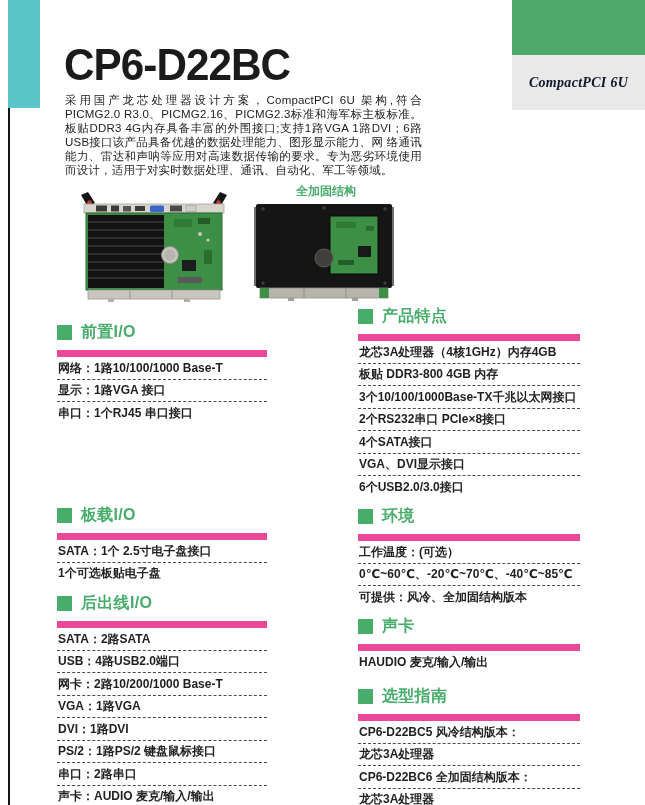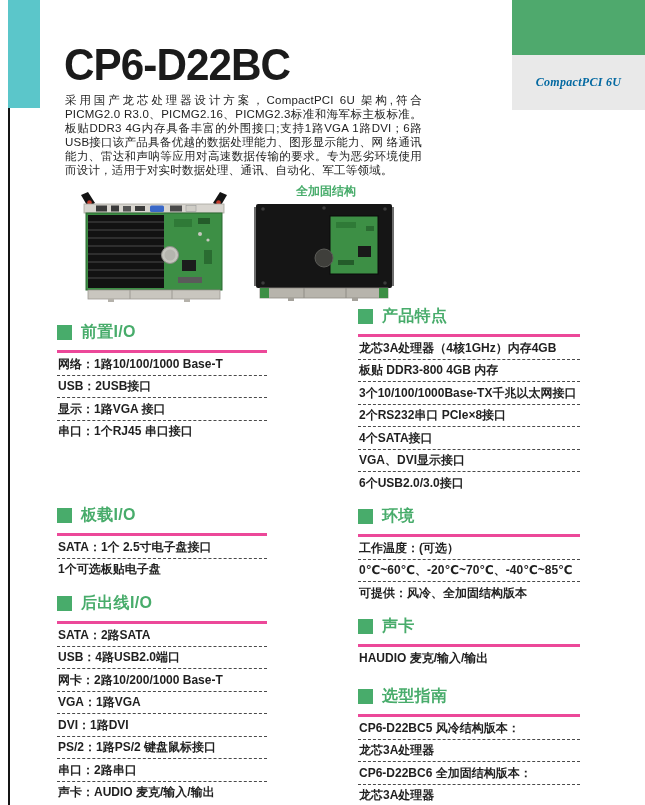--- a/index.html
+++ b/index.html
@@ -18,21 +18,21 @@
   }
   .corner-teal{position:absolute;left:8px;top:0;width:32px;height:108px;background:var(--teal);}
   .left-rule{position:absolute;left:8px;top:108px;width:2px;height:697px;background:#151515;}
   .brand-green{position:absolute;left:512px;top:0;width:133px;height:55px;background:var(--brand);}
   .brand-badge{
     position:absolute;left:512px;top:55px;width:133px;height:55px;background:var(--badge-bg);
     display:flex;align-items:center;justify-content:center;
   }
   .brand-badge span{
     font-family:"Liberation Serif","DejaVu Serif",serif;
-    font-weight:bold;font-style:italic;font-size:12px;color:#0369a1;letter-spacing:.3px;
+    font-weight:bold;font-style:italic;font-size:14px;color:#0f172a;letter-spacing:.3px;
   }
   .page-title{
     position:absolute;left:64px;top:40px;
     font-size:44px;font-weight:800;color:#1b1b1b;letter-spacing:-1px;
     transform:scale(.96,1);transform-origin:left top;white-space:nowrap;
   }
   .intro{
     position:absolute;left:65px;top:93px;width:357px;
     font-size:11.5px;line-height:14px;color:#222;font-weight:500;
     text-align:justify;letter-spacing:.2px;
@@ -44,21 +44,21 @@
   .fig-label.air{left:83px;width:145px;margin-top:25px;}
   .fig-label.rugged{left:256px;width:140px;}
   .board{position:absolute;}
   .board.air{left:78px;top:192px;width:152px;height:110px;}
   .board.rugged{left:254px;top:202px;width:140px;height:100px;}
 
   .spec{position:absolute;}
   .sec-h{display:flex;align-items:center;gap:9px;margin-bottom:7px;}
   .sq{width:15px;height:15px;background:var(--accent);flex:0 0 auto;}
   .sec-title{font-size:16px;font-weight:bold;color:var(--accent);letter-spacing:.3px;white-space:nowrap;text-align:center;}
-  .sec-body{border-top:3px solid #ec4899;}
+  .sec-body{border-top:7px solid #ec4899;}
   .row{
     padding:4.5px 0 4px 1px;font-size:12px;line-height:13px;font-weight:600;color:#1f1f1f;
     white-space:nowrap;overflow:hidden;
   }
   .row + .row{border-top:1px dashed #4a4a4a;}
 </style>
 </head>
 <body>
 
 <div class="corner-teal"></div>
@@ -139,21 +139,20 @@
   <rect x="98" y="96" width="6" height="3" fill="#a5a29b"></rect>
 </svg>
 
 <section class="spec" style="left:57px;top:322px;width:210px">
   <div class="sec-h">
     <span class="sq"></span>
     <span class="sec-title">前置I/O</span>
   </div>
   <div class="sec-body">
       <div class="row">网络：1路10/100/1000 Base-T</div>
-      <div class="row">USB：2USB接口</div>
       <div class="row">显示：1路VGA 接口</div>
       <div class="row">串口：1个RJ45 串口接口</div>
     </div>
 </section>
 
 <section class="spec" style="left:57px;top:505px;width:210px">
   <div class="sec-h">
     <span class="sq"></span>
     <span class="sec-title">板载I/O</span>
   </div>

